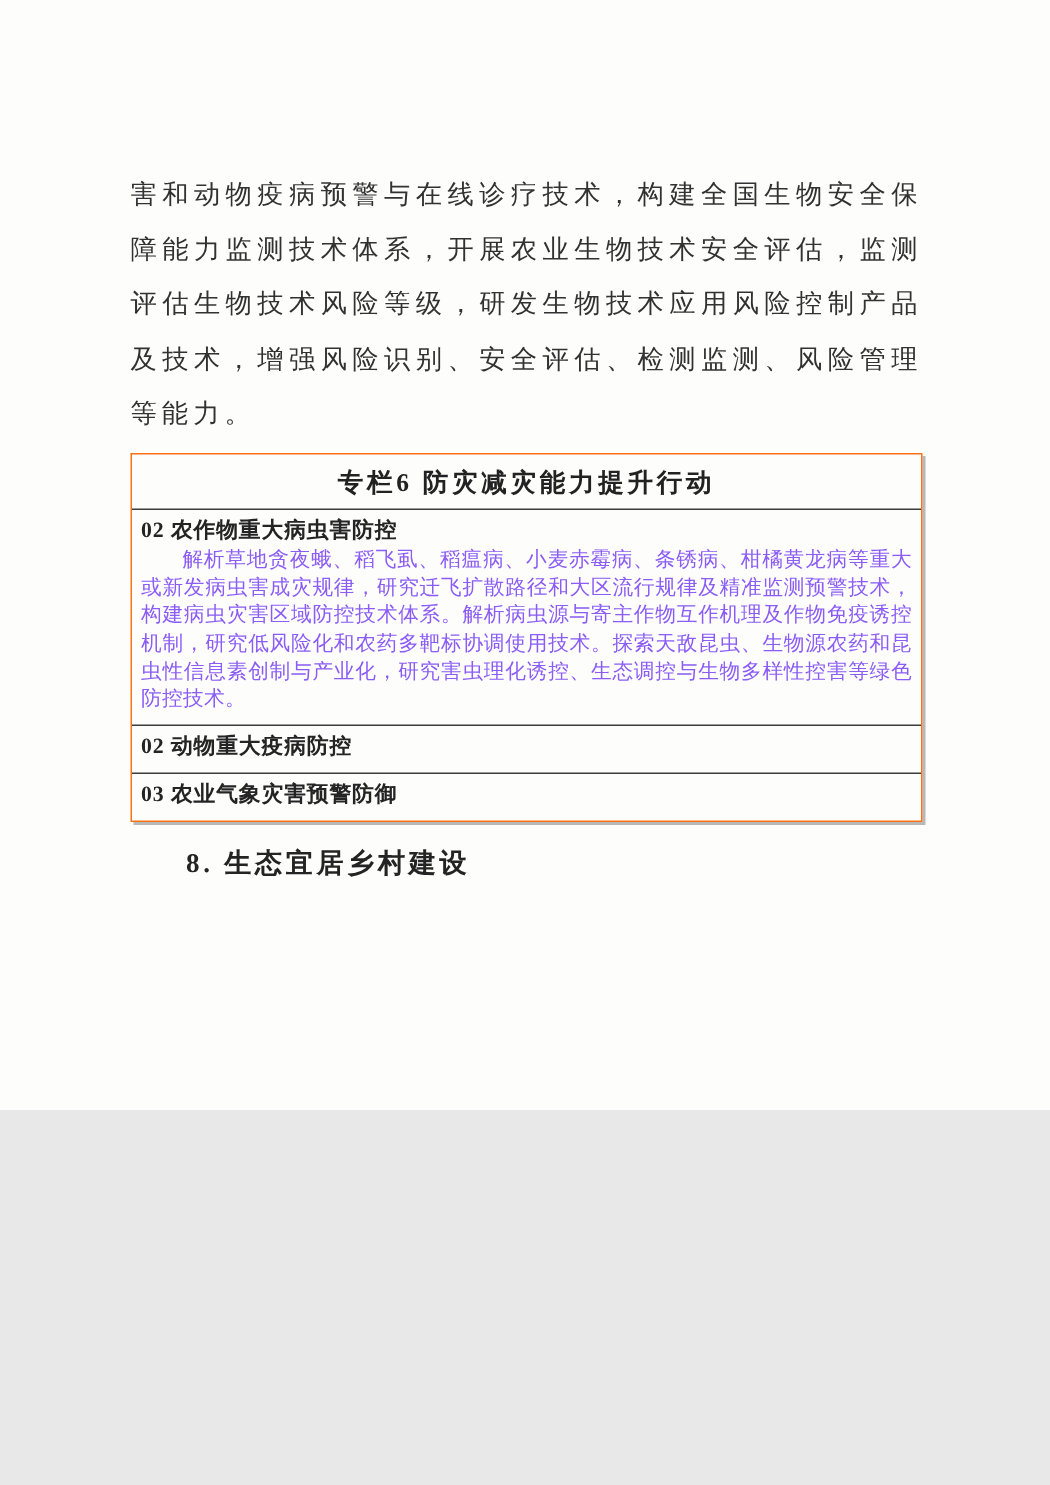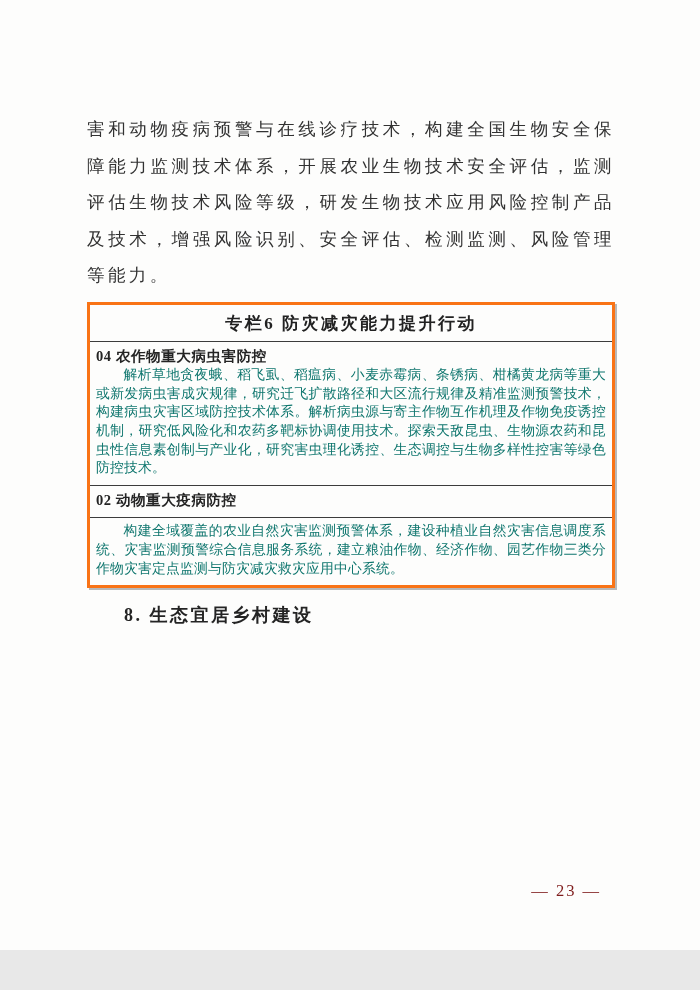--- a/index.html
+++ b/index.html
@@ -3,21 +3,21 @@
 <meta charset="utf-8">
 <style>
   html, body {
     margin: 0;
     padding: 0;
     background: #e8e8e8;
   }
   .page {
     position: relative;
     width: 700px;
-    height: 950px;
+    height: 740px;
     margin: 0 auto;
     background: #fdfdfc;
     font-family: "Liberation Serif", "DejaVu Serif", serif;
     color: #2e2e2e;
     overflow: hidden;
   }
   .content {
     position: absolute;
     left: 87px;
     top: 111px;
@@ -34,21 +34,21 @@
   }
   .body-para .lead {
     font-weight: bold;
     color: #262626;
   }
   .indent2 {
     text-indent: 2.1em;
   }
   .panel {
     margin-top: 8px;
-    border: 3px solid #f97316;
+    border: 1px solid #f97316;
     background: #fdfdfc;
     box-shadow: 2px 2px 0 #b8b8b8;
   }
   .panel-header {
     text-align: center;
     font-weight: bold;
     font-size: 17px;
     letter-spacing: 2.5px;
     padding: 7px 0 6px 0;
     border-bottom: 1px solid #3c3c3c;
@@ -70,21 +70,21 @@
     margin: 0;
   }
   .section-body {
     margin: 0;
     font-size: 13.8px;
     line-height: 18.7px;
     letter-spacing: 0.2px;
     text-align: justify;
     text-justify: inter-character;
     text-indent: 2em;
-    color: #0f766e;
+    color: #8b5cf6;
   }
   .sub-heading {
     margin: 15px 0 0 37px;
     font-size: 18px;
     font-weight: bold;
     letter-spacing: 2.5px;
     color: #242424;
   }
   .page-number {
     position: absolute;
@@ -103,30 +103,30 @@
 
     <p class="body-para">
       <span>害和动物疫病预警与在线诊疗技术，构建全国生物安全保障能力监测技术体系，开展农业生物技术安全评估，监测评估生物技术风险等级，研发生物技术应用风险控制产品及技术，增强风险识别、安全评估、检测监测、风险管理等能力。</span>
     </p>
 
 
     <div class="panel">
       <div class="panel-header">专栏6 防灾减灾能力提升行动</div>
 
       <div class="panel-section">
-        <p class="section-heading">04 农作物重大病虫害防控</p>
+        <p class="section-heading">02 农作物重大病虫害防控</p>
         <p class="section-body">解析草地贪夜蛾、稻飞虱、稻瘟病、小麦赤霉病、条锈病、柑橘黄龙病等重大或新发病虫害成灾规律，研究迁飞扩散路径和大区流行规律及精准监测预警技术，构建病虫灾害区域防控技术体系。解析病虫源与寄主作物互作机理及作物免疫诱控机制，研究低风险化和农药多靶标协调使用技术。探索天敌昆虫、生物源农药和昆虫性信息素创制与产业化，研究害虫理化诱控、生态调控与生物多样性控害等绿色防控技术。</p>
       </div>
 
       <div class="panel-section">
         <p class="section-heading">02 动物重大疫病防控</p>
       </div>
 
       <div class="panel-section">
-        <p class="section-body">构建全域覆盖的农业自然灾害监测预警体系，建设种植业自然灾害信息调度系统、灾害监测预警综合信息服务系统，建立粮油作物、经济作物、园艺作物三类分作物灾害定点监测与防灾减灾救灾应用中心系统。</p>
+        <p class="section-heading">03 农业气象灾害预警防御</p>
       </div>
     </div>
 
     <div class="sub-heading">8. 生态宜居乡村建设</div>
   </div>
 
   <div class="page-number">— 23 —</div>
 </div>
 
 </body></html>

